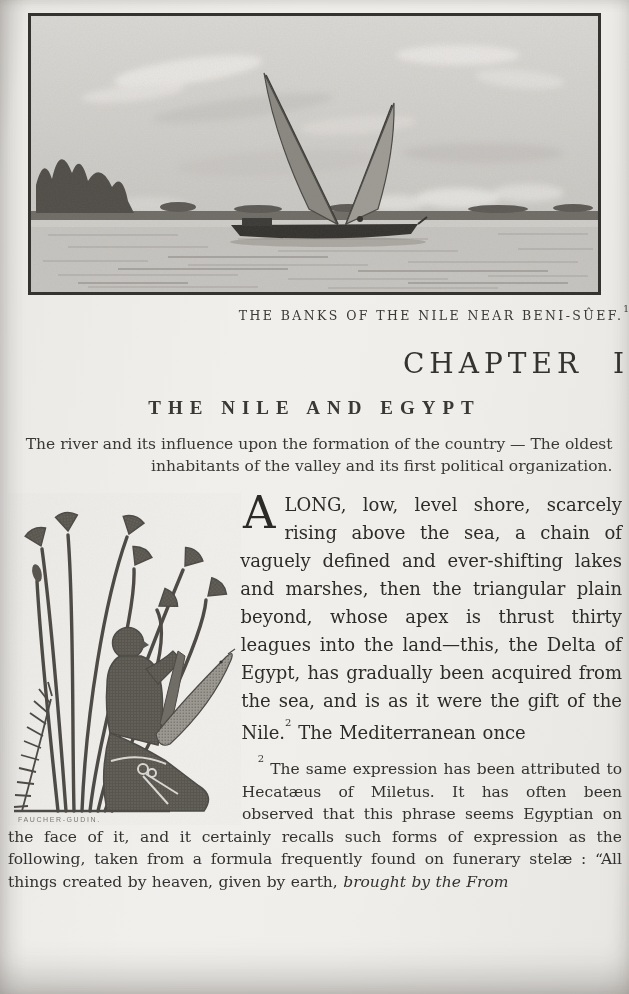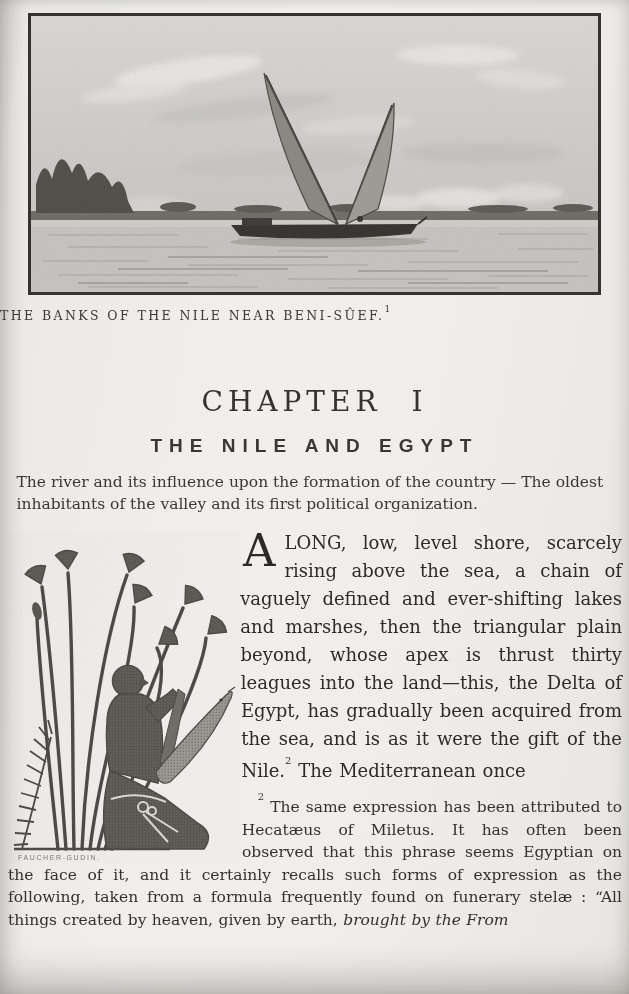--- a/index.html
+++ b/index.html
@@ -8,34 +8,34 @@
     background:linear-gradient(100deg,#d9d7d3 0%, #eae9e6 4%, #f0efec 38%, #efeeeb 62%, #e8e7e4 96%, #e0deda 100%);
     box-shadow:inset 14px 0 22px -10px rgba(60,55,48,.22),
                inset -8px 0 16px -8px rgba(60,55,48,.12),
                inset 0 -30px 34px -14px rgba(60,55,48,.28),
                inset 0 8px 14px -8px rgba(60,55,48,.10);
     font-family:"DejaVu Serif", serif; color:#312f2c;
   }
   .plate { margin:13px auto 0; width:573px; height:282px; display:block; }
   .plate svg { display:block; }
   .caption {
-    margin-top:12px; text-align:left; font-size:12.5px; letter-spacing:2.4px;
+    margin-top:12px; text-align:right; font-size:12.5px; letter-spacing:2.4px;
     color:#3b3935; font-variant:normal;
   }
   .caption sup { font-size:9px; letter-spacing:0; position:relative; top:-3px; }
   .chapter {
-    margin:64px 0 0; text-align:center; font-weight:400; font-size:28px; line-height:30px;
+    margin:26px 0 0; text-align:right; font-weight:400; font-size:28px; line-height:30px;
     letter-spacing:5px; word-spacing:16px; color:#35332f;
   }
   .subtitle {
-    margin:18px 0 0; text-align:center; font-family:Liberation Sans, sans-serif;
+    margin:18px 0 0; text-align:center; font-family:Liberation Serif, serif;
     font-weight:700; font-size:19px; line-height:22px; letter-spacing:7px; color:#3a3834;
   }
   .summary {
-    margin:15px auto 0; width:596px; text-align:left;
+    margin:15px auto 0; width:596px; text-align:right;
     font-size:15.5px; line-height:21.5px; color:#3a3834;
   }
   .main { margin-top:14px; padding:0 7px 0 8px; }
   .figure-left {
     float:left; width:233px; height:332px; margin:2px 2px 0 0;
     shape-outside: polygon(0 0, 158px 0, 162px 58px, 228px 66px, 230px 332px, 0 332px);
     shape-margin:4px;
   }
   .body-para {
     margin:0; text-align:justify; font-size:18px; line-height:28px;

